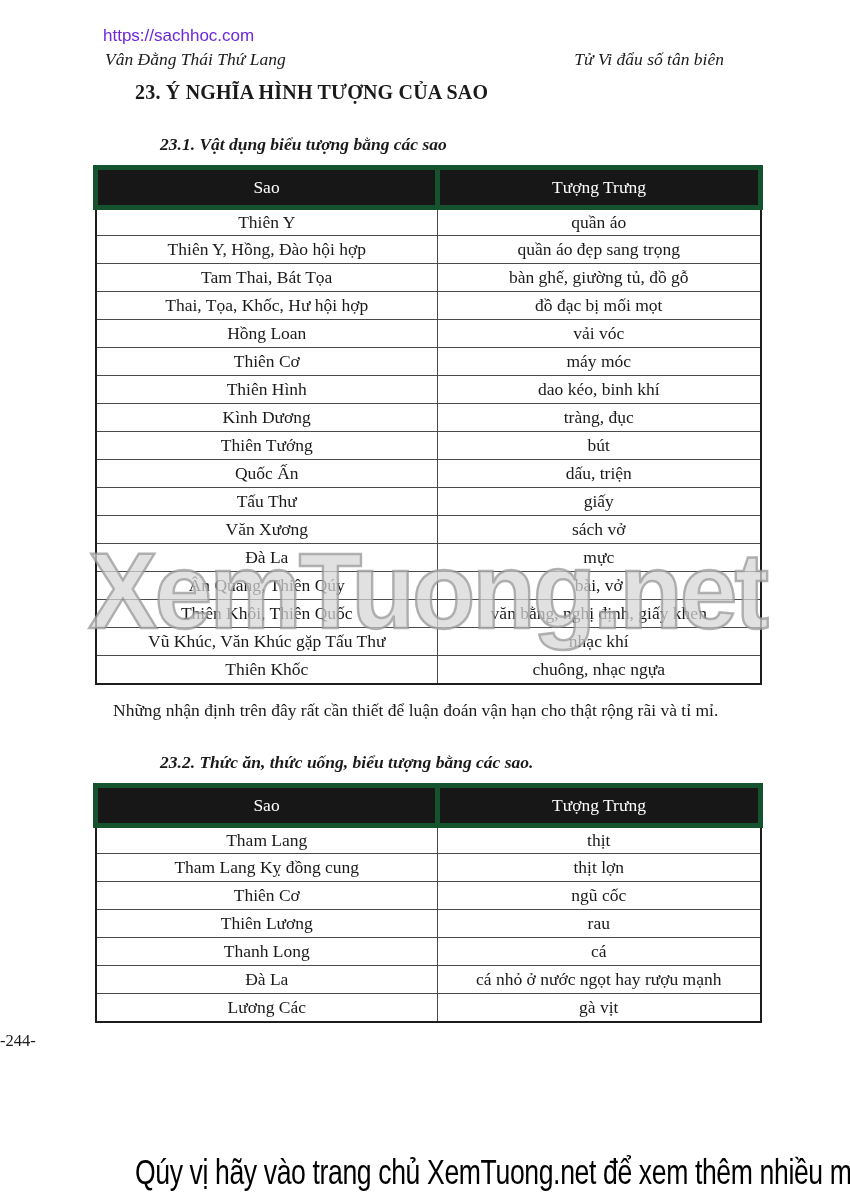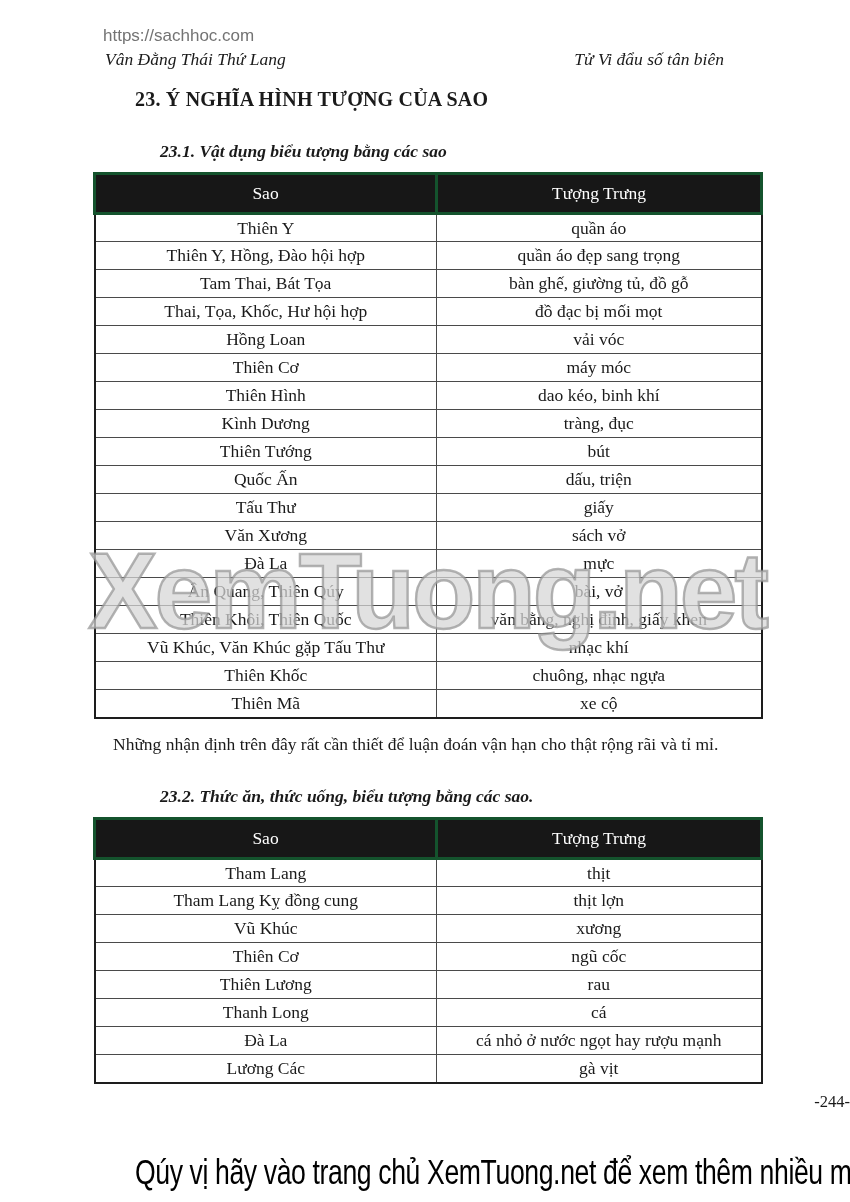--- a/index.html
+++ b/index.html
@@ -10,34 +10,34 @@
     font-family: "Liberation Serif", serif;
     color: #1a1a1a;
     position: relative;
     overflow: hidden;
   }
   .site-link {
     display: inline-block;
     margin: 26px 0 0 103px;
     font-family: "Liberation Sans", sans-serif;
     font-size: 17px;
-    color: #737373;
+    color: #6d28d9;
     text-decoration: none;
     cursor: pointer;
   }
   .running-head {
     display: flex;
     justify-content: space-between;
     margin: 3px 126px 0 105px;
     font-style: italic;
     font-size: 17.5px;
     text-align: center;
   }
   .chapter-title {
-    margin: 18px 0 0 135px;
+    margin: 11px 0 0 135px;
     font-size: 20px;
     font-weight: bold;
     letter-spacing: 0.2px;
   }
   .sub-heading {
     margin: 30px 0 0 160px;
     font-size: 17.5px;
     font-weight: bold;
     font-style: italic;
   }
@@ -47,42 +47,42 @@
     width: 670px;
     table-layout: fixed;
     border: 2px solid #1d1d1d;
   }
   .star-table th {
     background: #171717;
     color: #ffffff;
     font-weight: normal;
     font-size: 17.5px;
     height: 40px;
-    border: 3px solid #14532d;
+    border: 5px solid #14532d;
     text-align: center;
   }
   .star-table td {
     border: 1px solid #4a4a4a;
     height: 28px;
     text-align: center;
     font-size: 17.5px;
     padding: 0 13px;
     overflow: hidden;
     white-space: nowrap;
   }
   .star-table td:first-child, .star-table th:first-child { width: 342px; }
   .note-paragraph {
     margin: 13px 0 0 83px;
     width: 702px;
     font-size: 17.5px;
     line-height: 1.42;
     text-indent: 30px;
   }
   .page-number {
-    text-align: right;
+    text-align: left;
     margin-top: 8px;
     font-size: 16.5px;
   }
   .watermark {
     position: absolute;
     left: 48px; top: 528px;
     width: 790px;
     text-align: center;
     font-family: "Liberation Sans", sans-serif;
     font-weight: 700;
@@ -199,24 +199,20 @@
           <td>văn bằng, nghị định, giấy khen</td>
         </tr>
         <tr>
           <td>Vũ Khúc, Văn Khúc gặp Tấu Thư</td>
           <td>nhạc khí</td>
         </tr>
         <tr>
           <td>Thiên Khốc</td>
           <td>chuông, nhạc ngựa</td>
         </tr>
-        <tr>
-          <td>Thiên Mã</td>
-          <td>xe cộ</td>
-        </tr>
       </tbody>
     </table>
 
   <p class="note-paragraph">Những nhận định trên đây rất cần thiết để luận đoán vận hạn cho thật rộng rãi và tỉ mỉ.</p>
 
   <div class="sub-heading">23.2. Thức ăn, thức uống, biểu tượng bằng các sao.</div>
 
   <table class="star-table">
       <thead>
         <tr>
@@ -225,24 +221,20 @@
         </tr>
       </thead>
       <tbody>
         <tr>
           <td>Tham Lang</td>
           <td>thịt</td>
         </tr>
         <tr>
           <td>Tham Lang Kỵ đồng cung</td>
           <td>thịt lợn</td>
-        </tr>
-        <tr>
-          <td>Vũ Khúc</td>
-          <td>xương</td>
         </tr>
         <tr>
           <td>Thiên Cơ</td>
           <td>ngũ cốc</td>
         </tr>
         <tr>
           <td>Thiên Lương</td>
           <td>rau</td>
         </tr>
         <tr>

